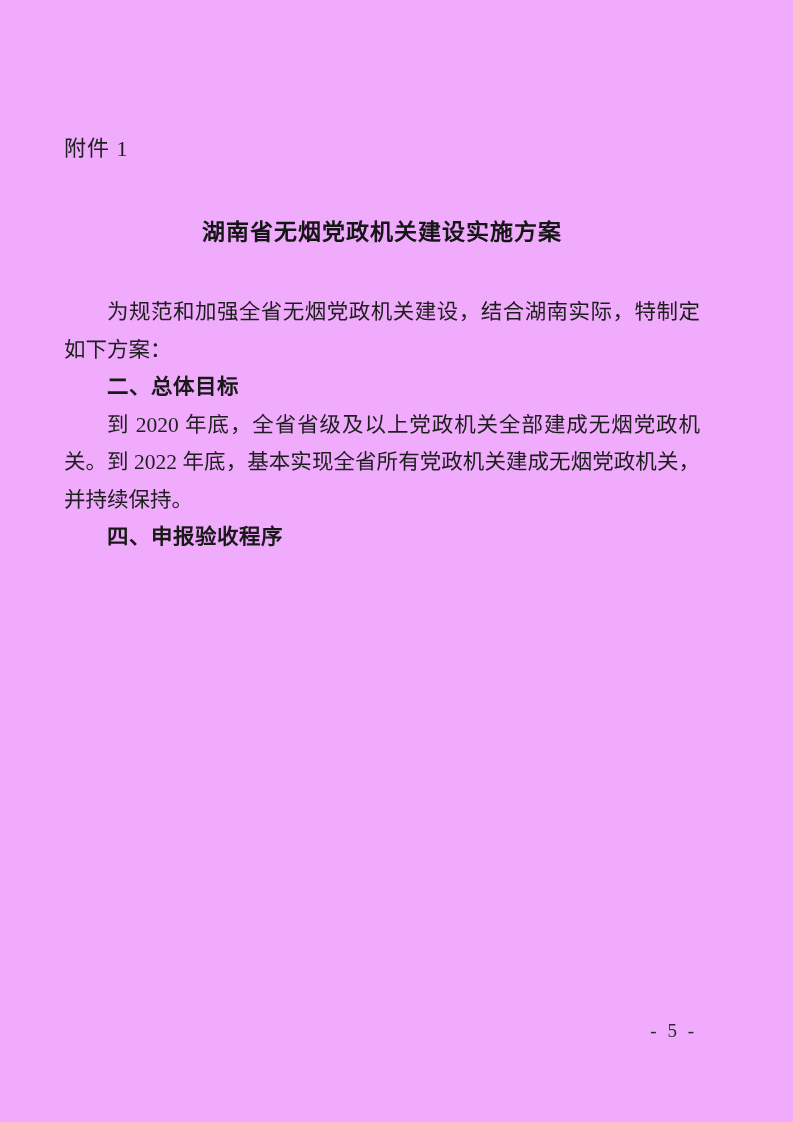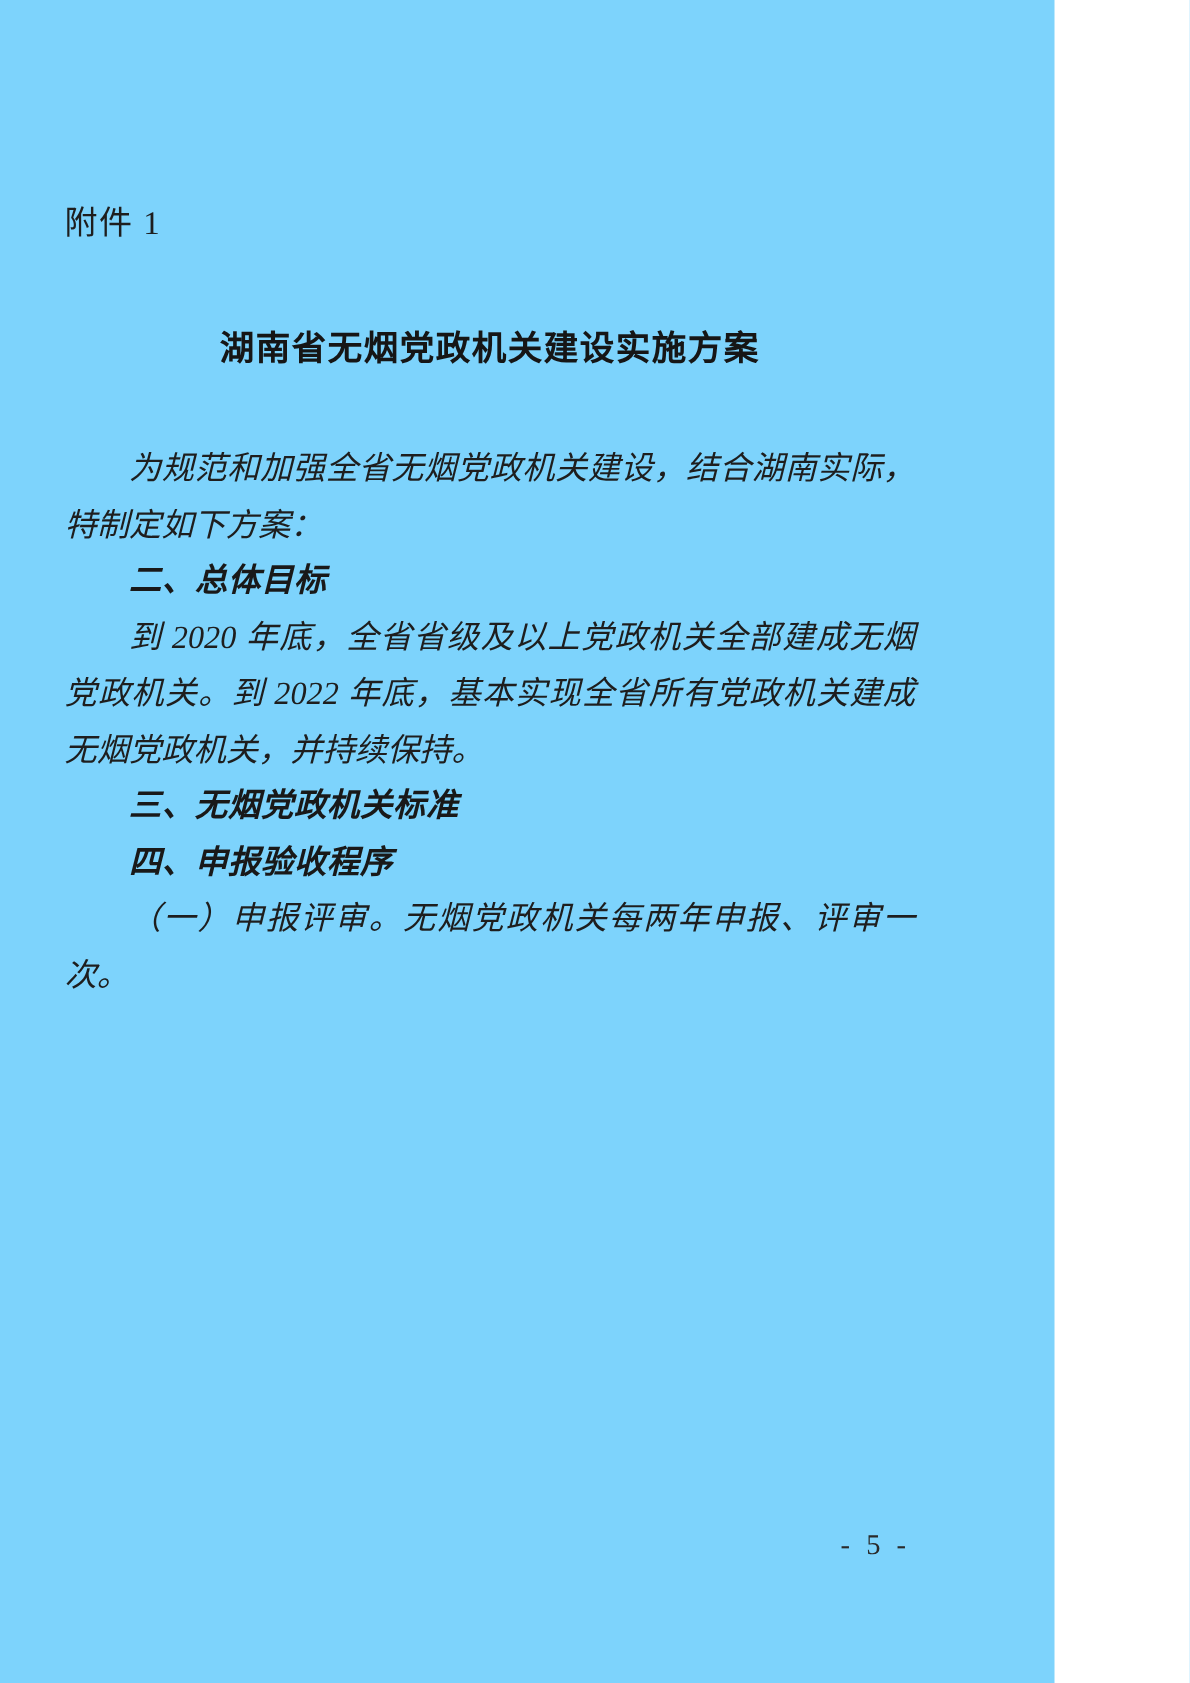--- a/index.html
+++ b/index.html
@@ -2,25 +2,25 @@
 <html lang="zh-CN"><head>
 <meta charset="utf-8">
 <style>
   html, body {
     margin: 0;
     padding: 0;
     background: #ffffff;
   }
   .page {
     position: relative;
-    width: 703px;
+    width: 793px;
     height: 1122px;
-    background: #7dd3fc;
+    background: #f0abfc;
     box-sizing: border-box;
-    padding: 132px 93px 0 43px;
+    padding: 132px 93px 0 64px;
     font-family: "Liberation Serif", "DejaVu Serif", serif;
     color: #1e1e1e;
     overflow: hidden;
   }
   .attachment {
     font-size: 22px;
     line-height: 34px;
     letter-spacing: 1px;
   }
   .title {
@@ -35,21 +35,20 @@
   .content {
     margin-top: 40px;
     font-size: 21.5px;
     line-height: 37.5px;
     text-align: justify;
   }
   .content p {
     margin: 0;
     padding: 0;
     text-indent: 2em;
-    font-style: italic;
   }
   .content p.heading {
     font-weight: 700;
     font-family: "Liberation Sans", "DejaVu Sans", sans-serif;
     letter-spacing: 0.5px;
     color: #191919;
   }
   .page-number {
     position: absolute;
     right: 96px;
@@ -67,20 +66,18 @@
 
   <h1 class="title">湖南省无烟党政机关建设实施方案</h1>
 
   <div class="content">
     <p class="body">为规范和加强全省无烟党政机关建设，结合湖南实际，特制定如下方案：</p>
 
 
     <p class="heading">二、总体目标</p>
     <p class="body">到 2020 年底，全省省级及以上党政机关全部建成无烟党政机关。到 2022 年底，基本实现全省所有党政机关建成无烟党政机关，并持续保持。</p>
 
-    <p class="heading">三、无烟党政机关标准</p>
 
     <p class="heading">四、申报验收程序</p>
-    <p class="body">（一）申报评审。无烟党政机关每两年申报、评审一次。</p>
   </div>
 
   <div class="page-number">- 5 -</div>
 </div>
 
 </body></html>

